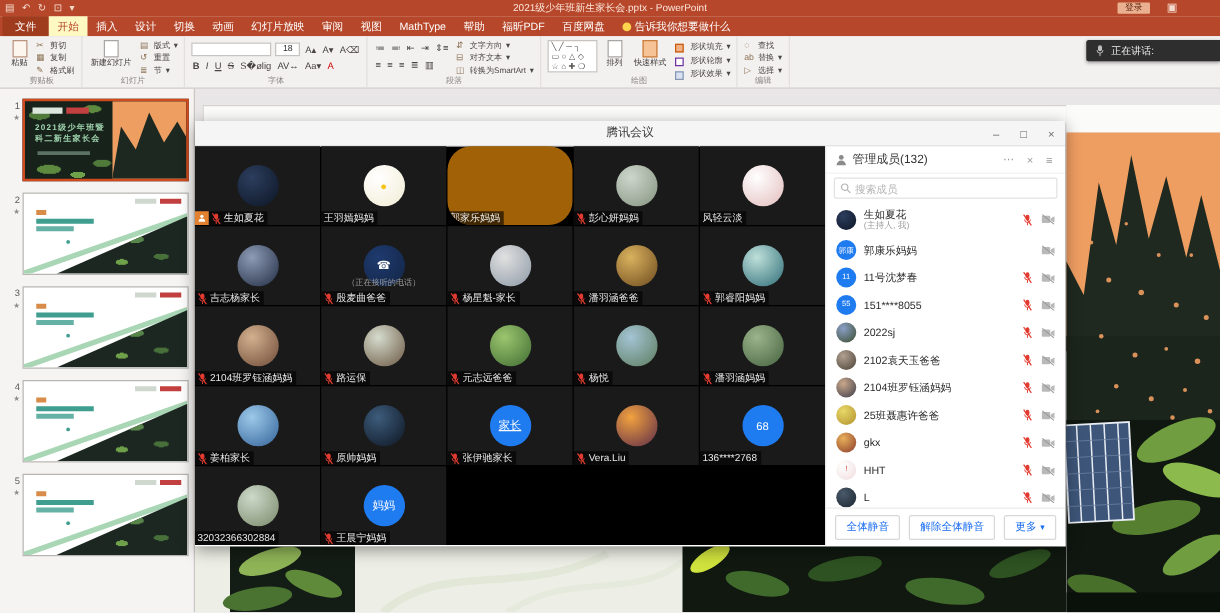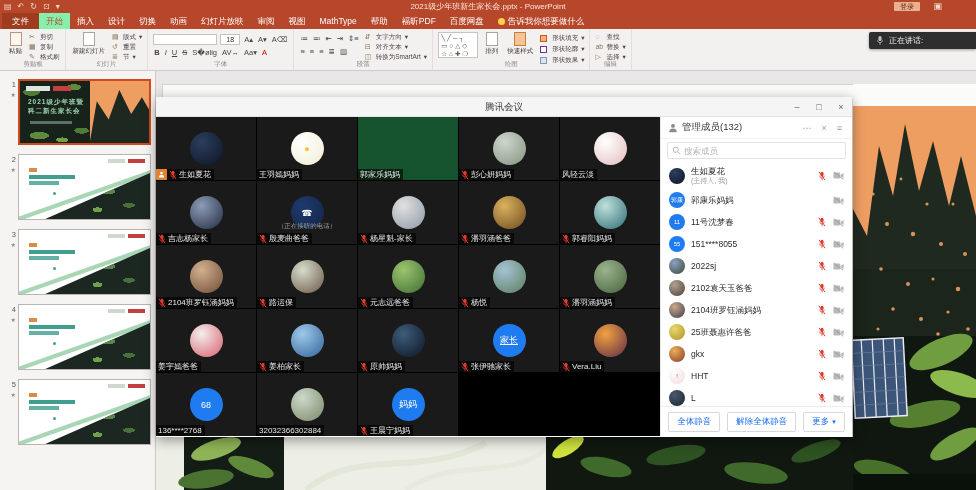--- a/index.html
+++ b/index.html
@@ -12,21 +12,21 @@
   .qat { position:absolute; left:4px; top:0; height:13px; display:flex; gap:6px; align-items:center; color:#f3d9cc; font-size:8px; }
   .qat span { cursor:default; }
   .win-title { position:absolute; left:0; right:0; top:0; text-align:center; font-size:8px; line-height:13px; color:#fbe6da; }
   .login-badge { position:absolute; right:56px; top:2px; height:9px; line-height:9px; padding:0 6px; background:#eab090; color:#5c2410; font-size:7px; border-radius:1px; }
   .win-restore { position:absolute; right:34px; top:1px; color:#f3d9cd; font-size:9px; line-height:11px; }
 
   
   .ppt-tabs { position:absolute; left:0; top:13px; width:976px; height:16px; background:#b7472a; display:flex; padding-left:2px; z-index:3; }
   .tab { padding:0 7px; font-size:8.5px; line-height:16px; color:#fff; white-space:nowrap; }
   .tab.file { background:#a03c1e; padding:0 10px; }
-  .tab.active { background:#86efac; color:#b7472a; }
+  .tab.active { background:#fef9c3; color:#b7472a; }
   .tab.tellme { display:flex; align-items:center; gap:3px; }
   .bulb { width:7px; height:7px; border-radius:50%; background:#ffd34d; display:inline-block; }
 
   
   .ppt-ribbon { position:absolute; left:0; top:29px; width:976px; height:42px; background:#f3f1f0; border-bottom:1px solid #cfcdc9; display:flex; padding-left:2px; z-index:3; }
   .rgroup { position:relative; border-right:1px solid #e2dfdc; padding:3px 5px 11px 5px; display:flex; gap:5px; align-items:flex-start; }
   .glabel { position:absolute; bottom:1px; left:0; right:0; text-align:center; font-size:6.5px; color:#8b8784; }
   .bigbtn { display:flex; flex-direction:column; align-items:center; gap:1px; font-size:6.5px; color:#3d3a38; padding:0 2px; text-align:center; line-height:7px; }
   .icn { width:12px; height:14px; border:1px solid #b9937d; background:#fdf6ef; }
   .icn.slide { background:#fff; border-color:#a8a5a2; position:relative; }
@@ -103,21 +103,21 @@
   .meet { position:absolute; left:156px; top:97px; width:696px; height:340px; background:#fff; z-index:4; box-shadow:0 3px 12px rgba(0,0,0,.4); }
   .meet-titlebar { height:20px; background:#f5f5f5; border-bottom:1px solid #e3e3e3; position:relative; }
   .meet-title { position:absolute; left:0; right:0; text-align:center; font-size:9.5px; line-height:20px; color:#3a3a3a; }
   .meet-ctrls { position:absolute; right:0; top:0; height:20px; display:flex; }
   .mctl { width:22px; text-align:center; font-size:9px; line-height:20px; color:#666; }
   .meet-body { display:flex; height:319px; }
 
   
   .vgrid { width:504px; background:#000; display:grid; grid-template-columns:repeat(5,1fr); grid-template-rows:repeat(5,1fr); gap:1px; }
   .tile { position:relative; background:#1a1a1a; display:flex; align-items:center; justify-content:center; overflow:hidden; }
-  .tile.video { background:#14532d; }
+  .tile.video { background:#a16207;border-radius:19px; }
   .avatar { width:33px; height:33px; border-radius:50%; display:flex; align-items:center; justify-content:center; font-size:9px; color:#fff; }
   .name { position:absolute; left:0; bottom:0; background:rgba(0,0,0,.6); color:#e8e8e8; font-size:8px; line-height:11px; padding:0 3px 0 2px; display:flex; align-items:center; gap:2px; white-space:nowrap; max-width:100%; }
   .tile.host .name { left:11px; }
   .badge { position:absolute; left:0; bottom:0; width:11px; height:11px; background:#e2812f; z-index:2; display:flex; align-items:center; justify-content:center; }
   .overlay { position:absolute; left:50%; bottom:13px; transform:translateX(-50%); font-size:6.5px; color:#9a9a9a; white-space:nowrap; }
   .overlay:empty { display:none; }
 
   
   .panel { flex:1; display:flex; flex-direction:column; border-left:1px solid #e8e8e8; background:#fff; overflow:hidden; }
   .p-head { height:22px; display:flex; align-items:center; padding:0 7px; gap:4px; font-size:9.5px; color:#333; border-bottom:1px solid #f2f2f2; }
@@ -721,30 +721,20 @@
         <svg class="mic-ico" width="8" height="10" viewBox="0 0 10 13">
           <rect x="3" y="1" width="4" height="6" rx="2" fill="#e23b30"></rect>
           <path d="M2 6a3 3 0 0 0 6 0" stroke="#e23b30" fill="none" stroke-width="1"></path>
           <line x1="5" y1="9" x2="5" y2="12" stroke="#e23b30" stroke-width="1"></line>
           <line x1="1" y1="1" x2="9" y2="12" stroke="#e23b30" stroke-width="1.3"></line>
         </svg>
         <span class="ntxt">潘羽涵妈妈</span>
       </div>
     </div>
           <div class="tile">
-      <div class="avatar" style="background: radial-gradient(circle at 35% 30%, rgb(243, 237, 237), rgb(217, 95, 110));">
-              <span></span>
-            </div>
-
-      <div class="name">
-
-        <span class="ntxt">姜宇嫣爸爸</span>
-      </div>
-    </div>
-          <div class="tile">
       <div class="avatar" style="background: radial-gradient(circle at 35% 30%, rgb(156, 201, 233), rgb(51, 99, 154));">
               <span></span>
             </div>
 
       <div class="name">
         <svg class="mic-ico" width="8" height="10" viewBox="0 0 10 13">
           <rect x="3" y="1" width="4" height="6" rx="2" fill="#e23b30"></rect>
           <path d="M2 6a3 3 0 0 0 6 0" stroke="#e23b30" fill="none" stroke-width="1"></path>
           <line x1="5" y1="9" x2="5" y2="12" stroke="#e23b30" stroke-width="1"></line>
           <line x1="1" y1="1" x2="9" y2="12" stroke="#e23b30" stroke-width="1.3"></line>

